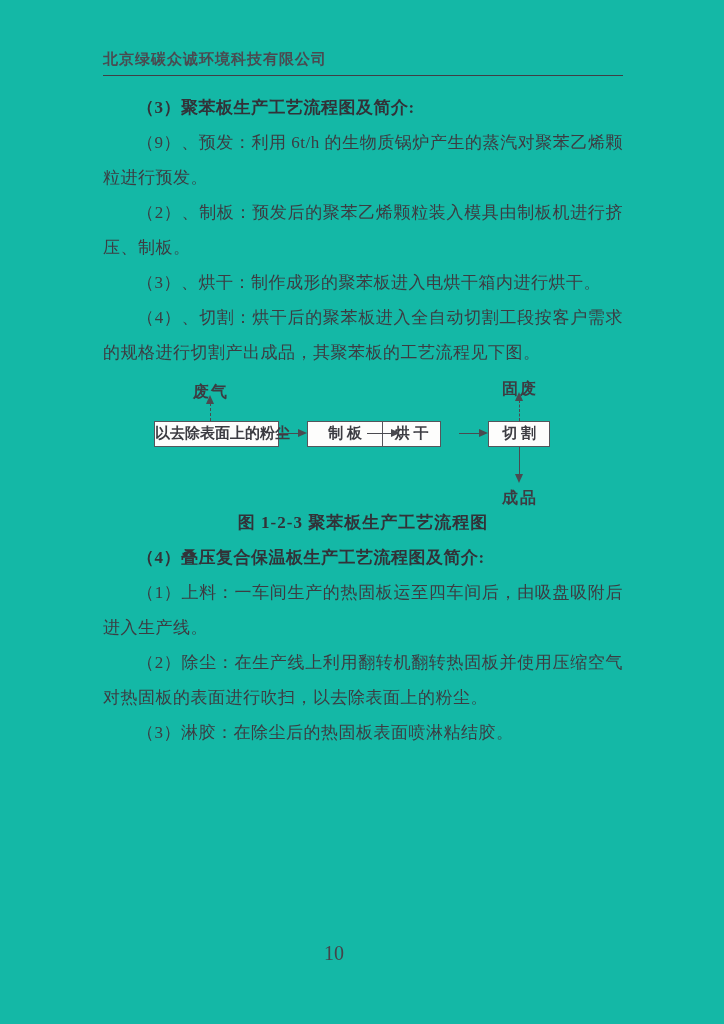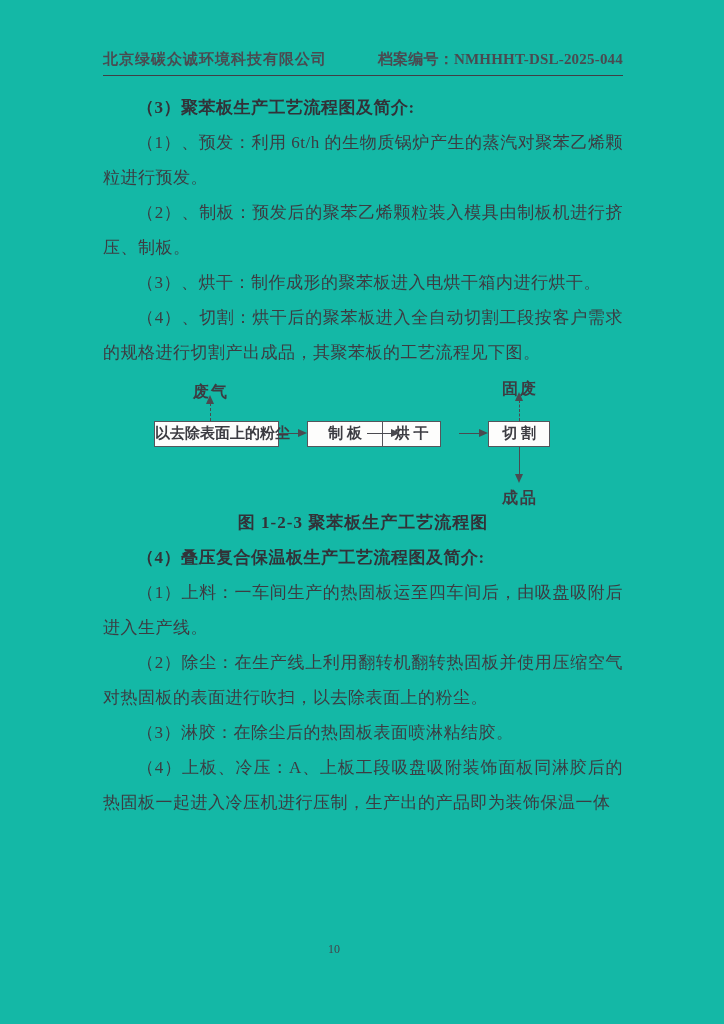--- a/index.html
+++ b/index.html
@@ -136,38 +136,37 @@
     border-left: 4.5px solid transparent;
     border-right: 4.5px solid transparent;
   }
   
   .page-number {
     position: absolute;
     top: 942px;
     left: 0;
     width: 668px;
     text-align: center;
-    font-size: 12px;
+    font-size: 20px;
     color: #44444a;
   }
 </style>
 </head>
 <body>
 
 <div class="page">
 
   <div class="header">
     <span class="company">北京绿碳众诚环境科技有限公司</span>
-    <span class="archive">档案编号：NMHHHT-DSL-2025-044</span>
   </div>
 
   <div class="content">
 
     <p class="heading">（3）聚苯板生产工艺流程图及简介:</p>
-    <p class="para">（1）、预发：利用 6t/h 的生物质锅炉产生的蒸汽对聚苯乙烯颗粒进行预发。</p>
+    <p class="para">（9）、预发：利用 6t/h 的生物质锅炉产生的蒸汽对聚苯乙烯颗粒进行预发。</p>
     <p class="para">（2）、制板：预发后的聚苯乙烯颗粒装入模具由制板机进行挤压、制板。</p>
     <p class="para">（3）、烘干：制作成形的聚苯板进入电烘干箱内进行烘干。</p>
     <p class="para">（4）、切割：烘干后的聚苯板进入全自动切割工段按客户需求的规格进行切割产出成品，其聚苯板的工艺流程见下图。</p>
 
     <div class="flowchart">
 
       <span class="fc-label" style="left:90px; top:4px;">废气</span>
       <div class="v-dash" style="left:107px; top:33px; height:18px;"></div>
 
       <span class="fc-label" style="left:399px; top:1px;">固废</span>
@@ -184,19 +183,18 @@
 
       <div class="v-solid" style="left:416px; top:77px; height:28px;"></div>
       <span class="fc-label" style="left:399px; top:110px;">成品</span>
     </div>
 
     <p class="caption">图 1-2-3 聚苯板生产工艺流程图</p>
     <p class="heading">（4）叠压复合保温板生产工艺流程图及简介:</p>
     <p class="para">（1）上料：一车间生产的热固板运至四车间后，由吸盘吸附后进入生产线。</p>
     <p class="para">（2）除尘：在生产线上利用翻转机翻转热固板并使用压缩空气对热固板的表面进行吹扫，以去除表面上的粉尘。</p>
     <p class="para">（3）淋胶：在除尘后的热固板表面喷淋粘结胶。</p>
-    <p class="para">（4）上板、冷压：A、上板工段吸盘吸附装饰面板同淋胶后的热固板一起进入冷压机进行压制，生产出的产品即为装饰保温一体</p>
 
   </div>
 
   <div class="page-number">10</div>
 
 </div>
 
 </body></html>

